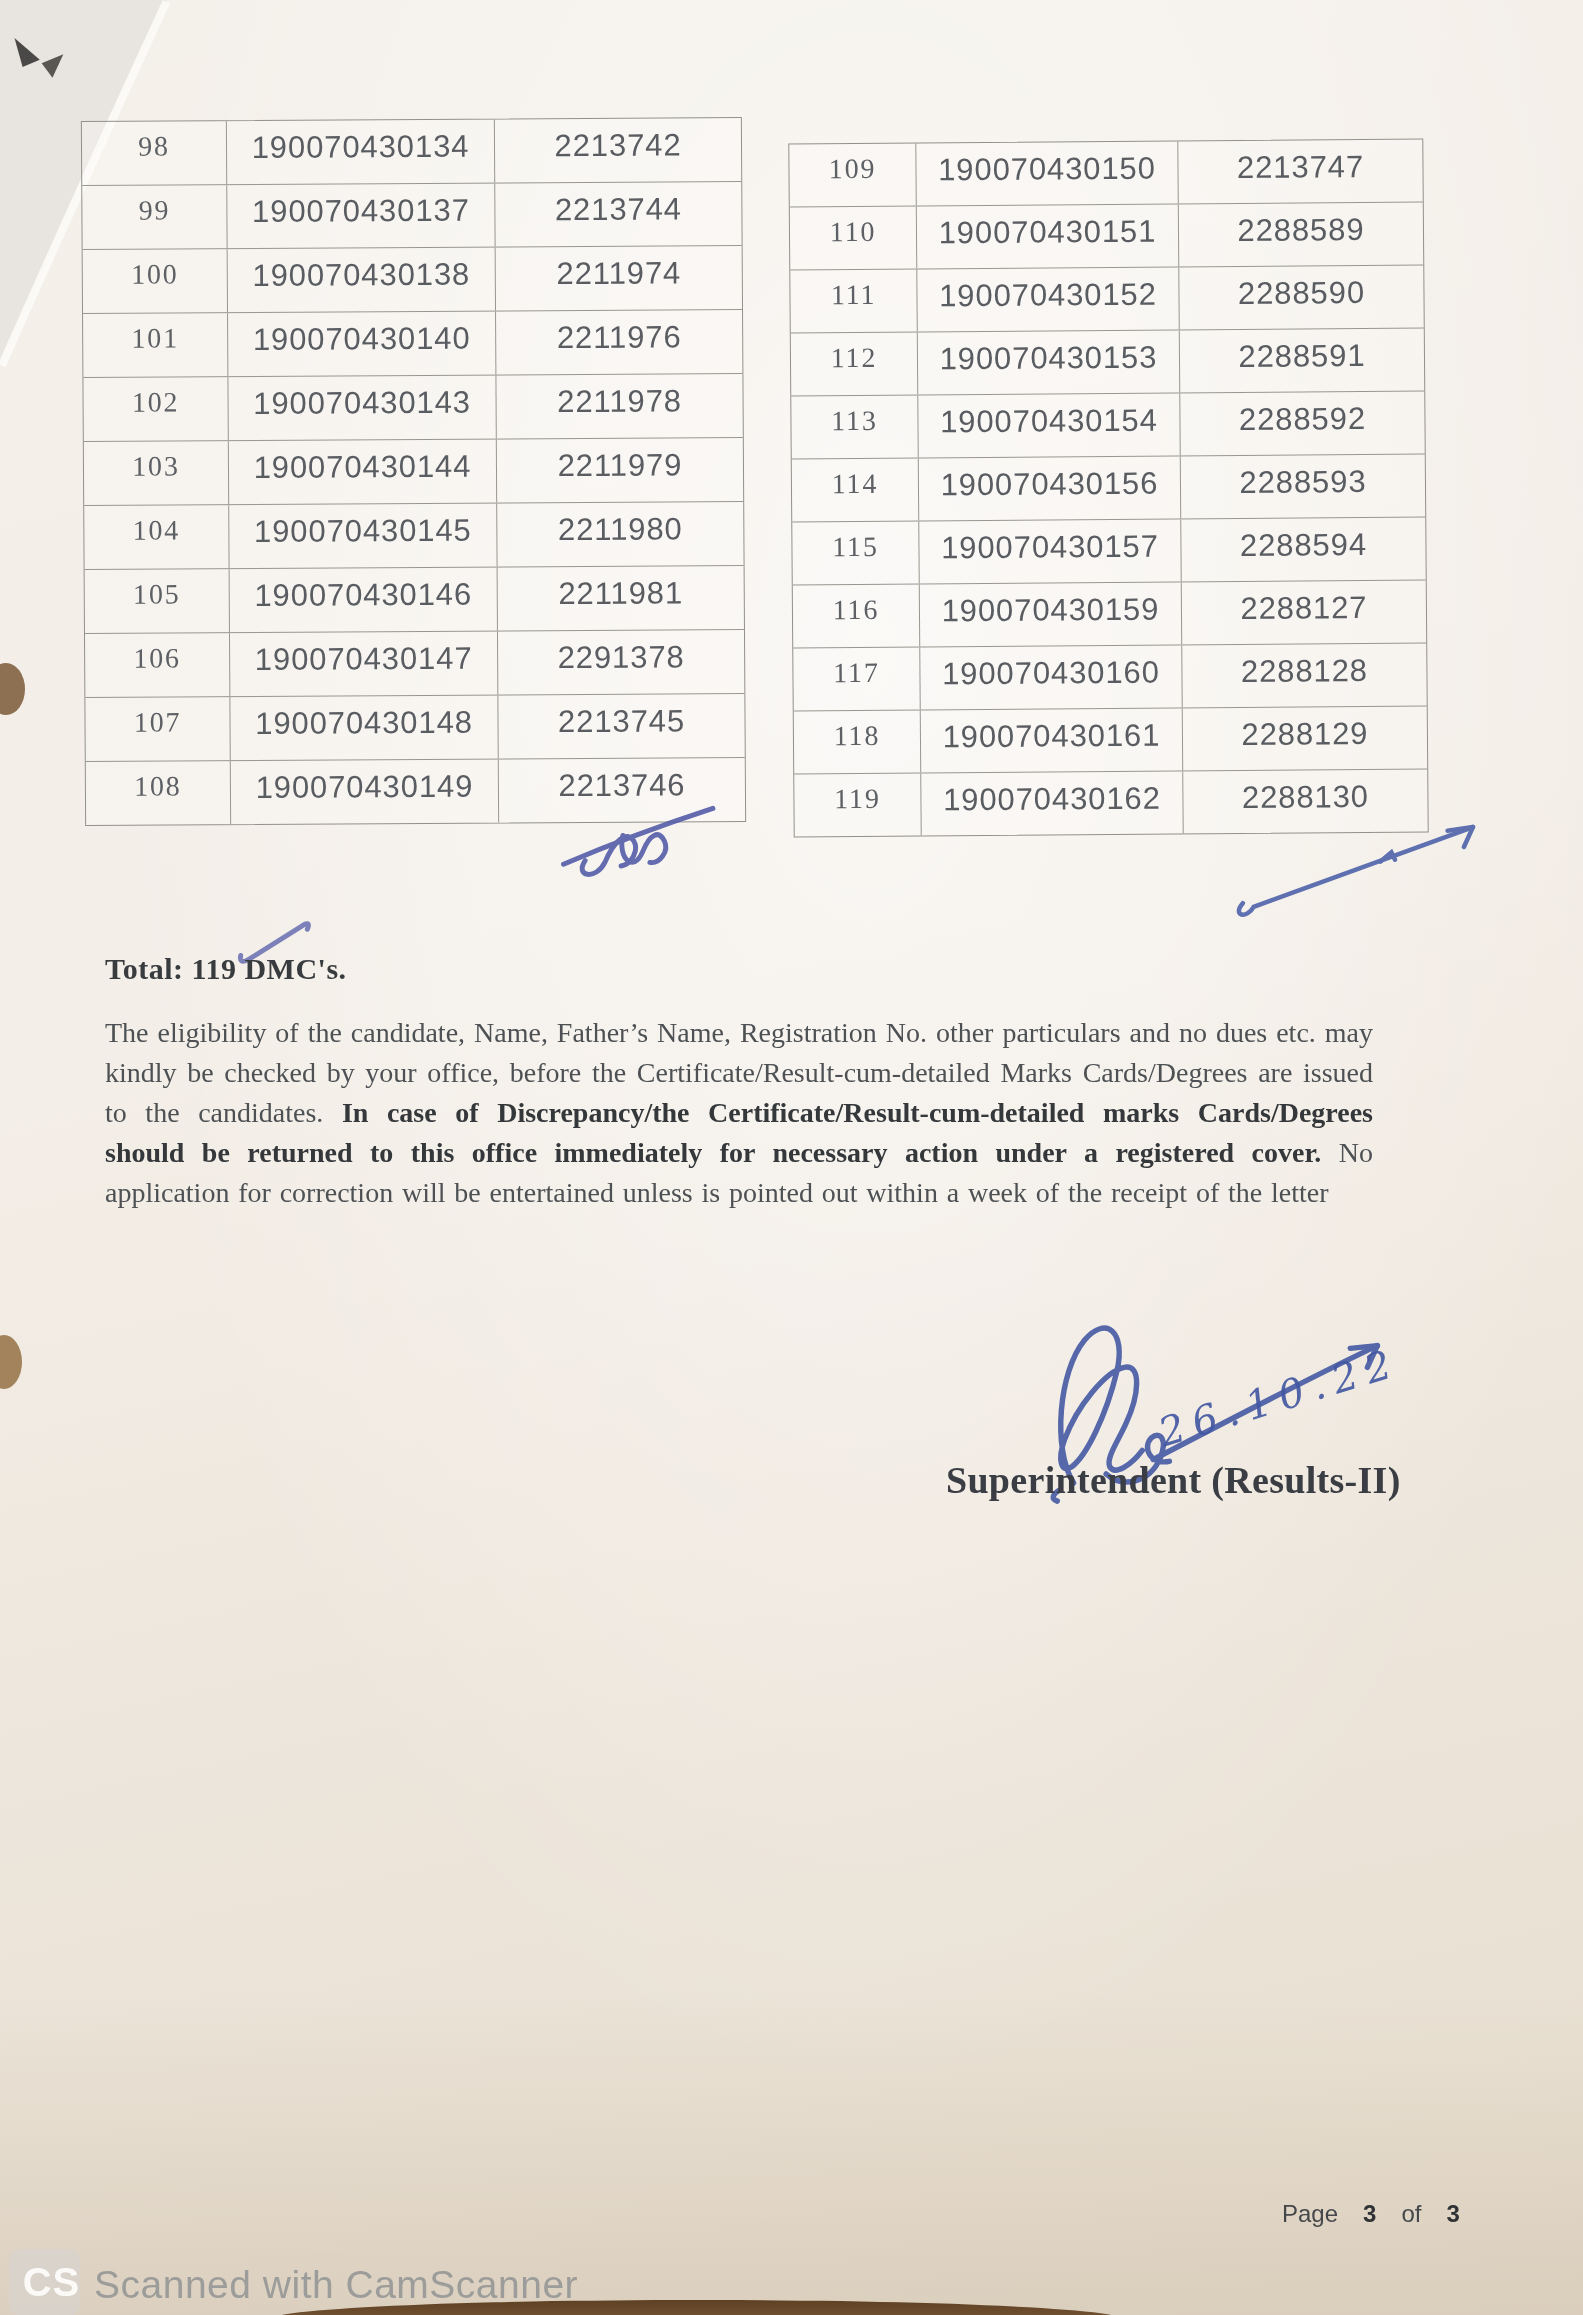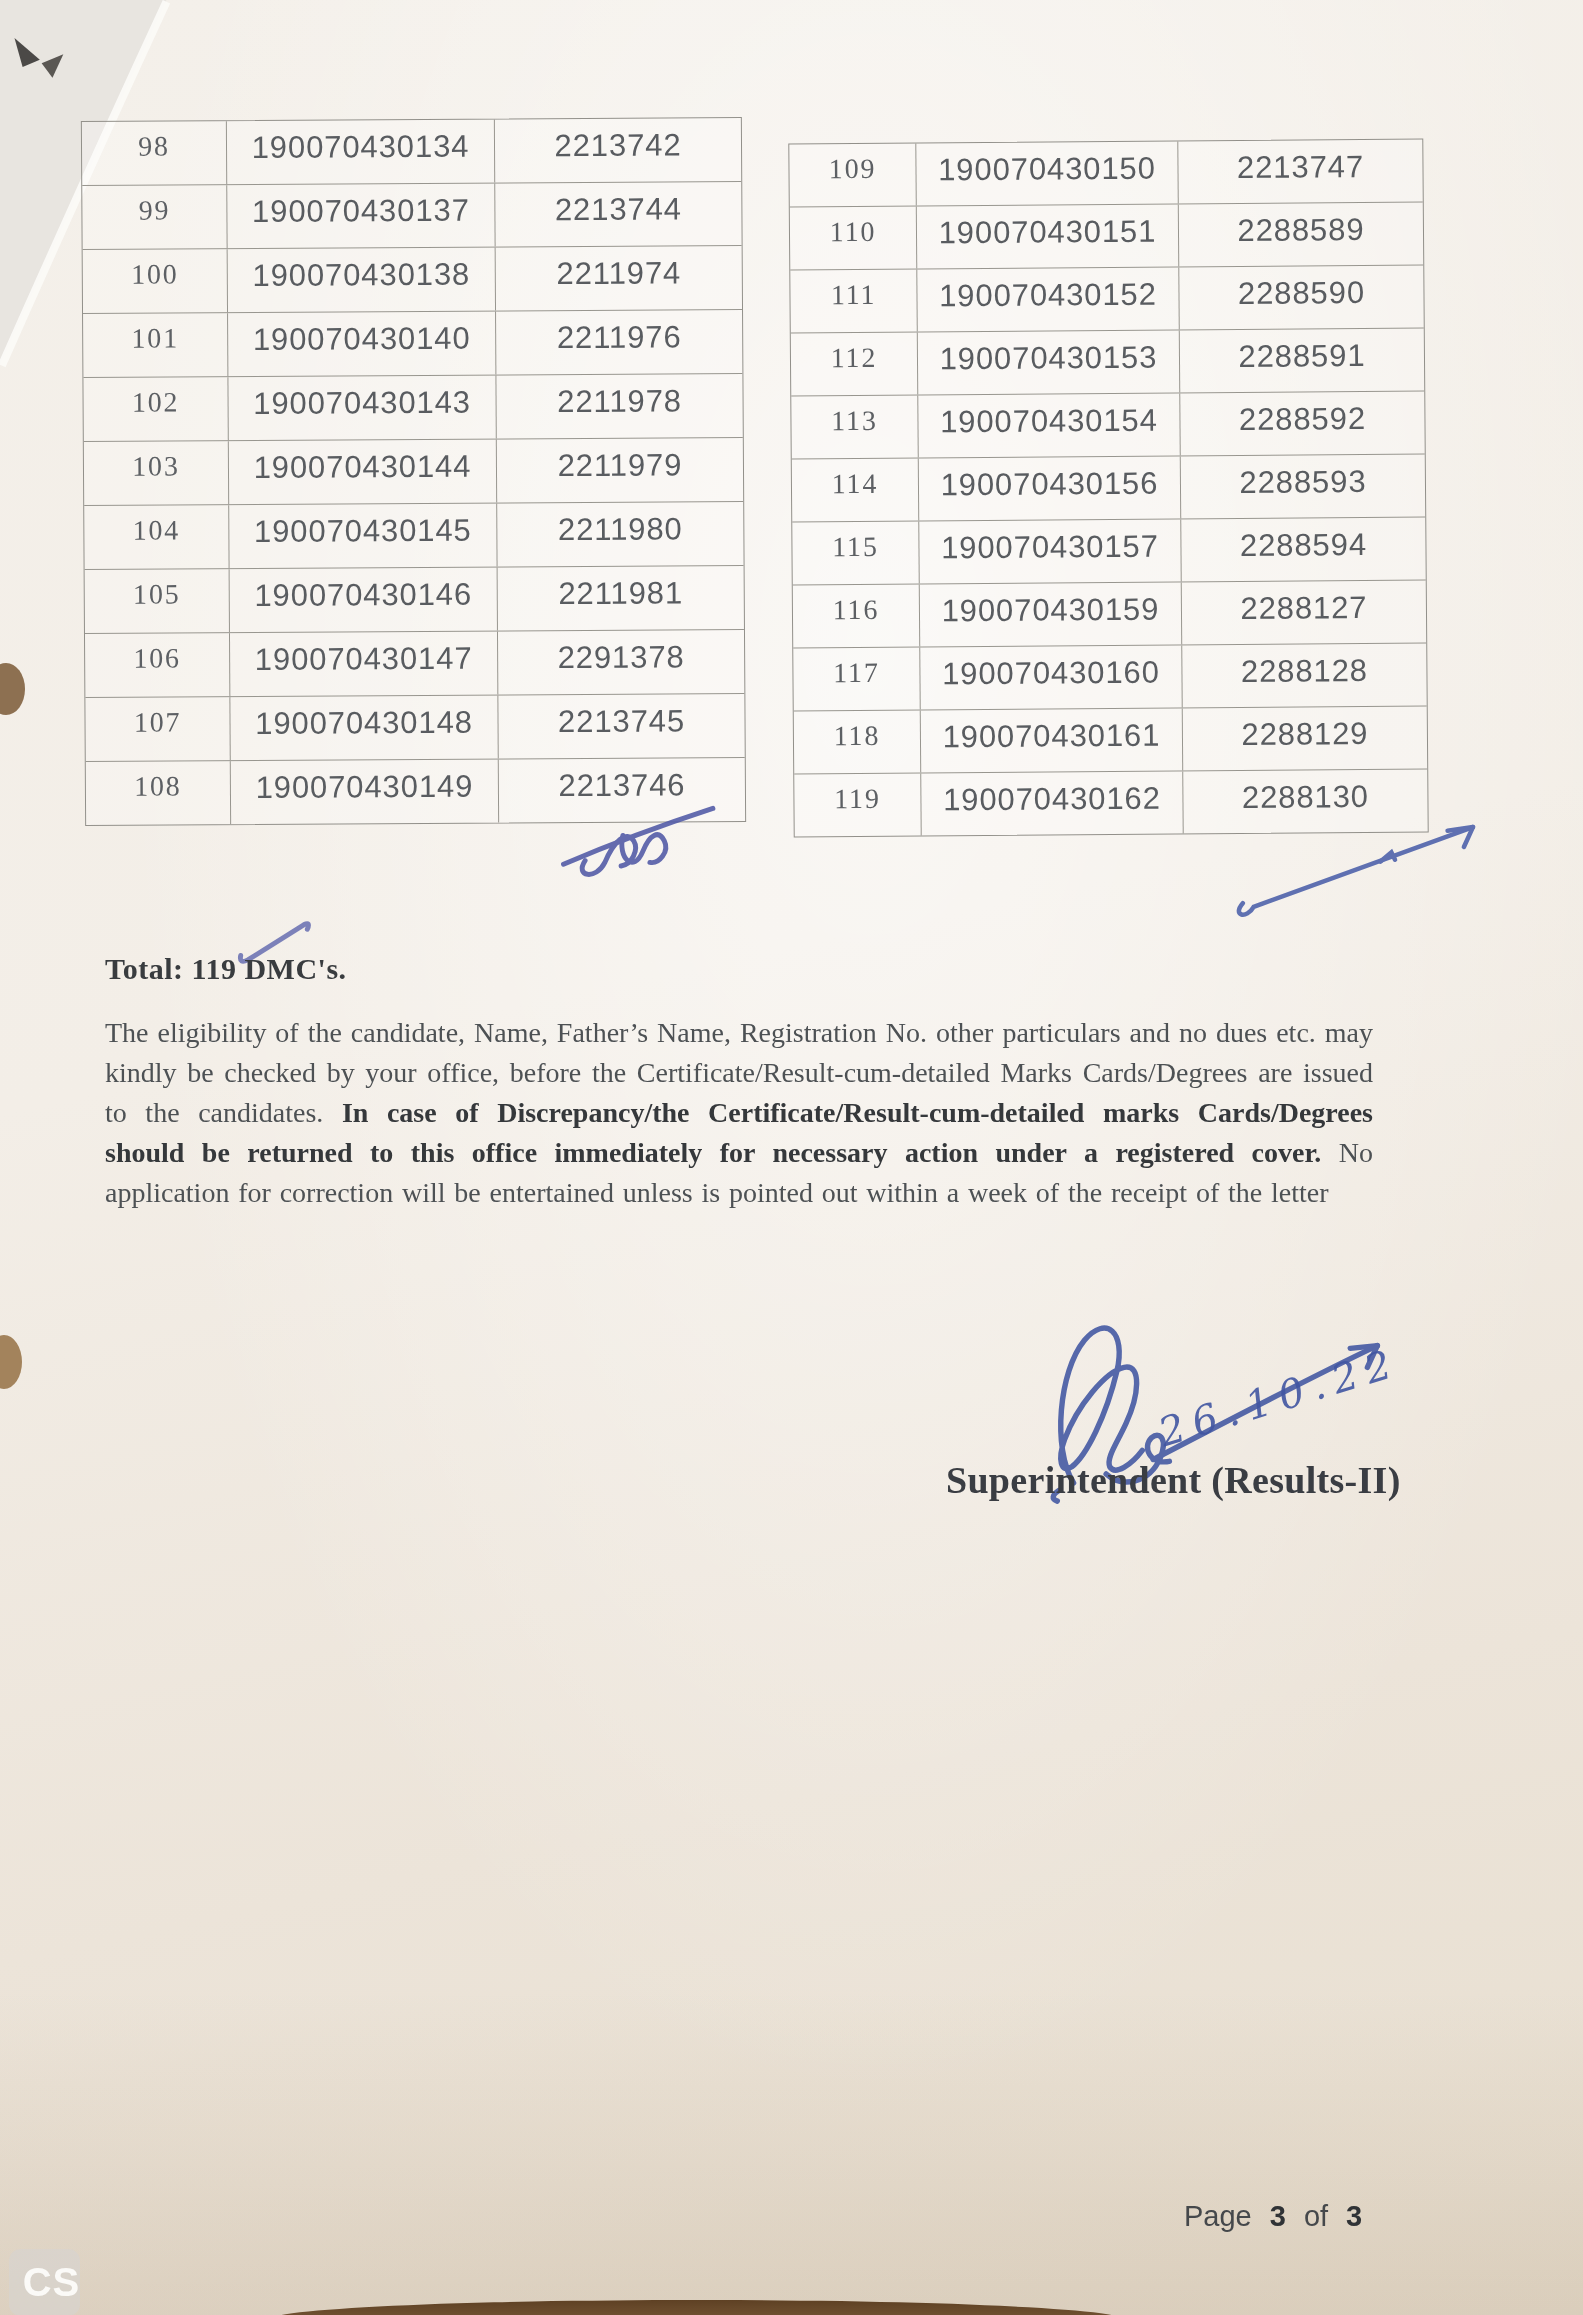--- a/index.html
+++ b/index.html
@@ -33,22 +33,22 @@
   .table-right .cell-dmc{flex:1;}
 
   
   .total-line{position:absolute;left:105px;top:952px;font-size:30px;font-weight:bold;
               color:#393c3f;letter-spacing:0.5px;}
   .body-par{position:absolute;left:105px;top:1013px;width:1268px;font-size:28px;
             line-height:40px;text-align:justify;color:#4d5154;word-spacing:1.8px;margin:0;}
   .body-par b{color:#35383b;}
   .signatory{position:absolute;left:946px;top:1458px;font-size:38px;font-weight:bold;
              color:#3a3d43;letter-spacing:0.3px;}
-  .page-label{position:absolute;left:1184px;top:2200px;font-family:"Liberation Sans",sans-serif;
-              font-size:29px;color:#45484b;display:inline-flex;column-gap:18px;}
+  .page-label{position:absolute;left:1282px;top:2200px;font-family:"Liberation Sans",sans-serif;
+              font-size:24px;color:#45484b;display:inline-flex;column-gap:25px;}
   .page-label .pnum{font-weight:bold;color:#303336;}
 
   
   .cs-badge{position:absolute;left:9px;top:2249px;width:71px;height:67px;border-radius:11.8px;
             background:rgba(214,212,208,0.62);display:flex;align-items:center;justify-content:flex-end;
             font-family:"Liberation Sans",sans-serif;font-weight:bold;font-size:40px;
             color:rgba(253,253,251,0.93);letter-spacing:0.9px;}
   .scan-text{position:absolute;left:94px;top:2263px;font-family:"Liberation Sans",sans-serif;
              font-size:39px;color:#9c9c9a;letter-spacing:0.5px;}
   .desk-edge{position:absolute;left:267px;bottom:-23.5px;width:859px;height:40px;border-radius:50%;
@@ -232,17 +232,18 @@
   <div class="page-label">
     <span>Page</span>
     <span class="pnum">3</span>
     <span>of</span>
     <span class="pnum">3</span>
   </div>
 
   <div class="cs-badge">
     <span>CS</span>
   </div>
+  <div class="scan-text">Scanned with CamScanner</div>
 
   <div class="desk-edge"></div>
 
 </div>
 
 
 </body></html>

